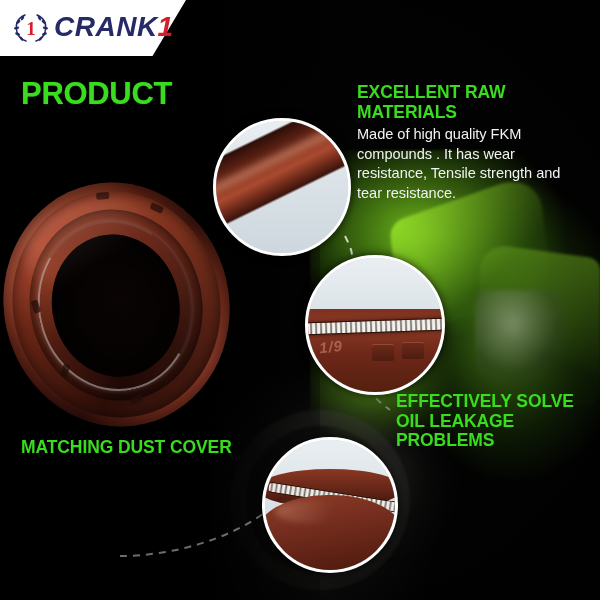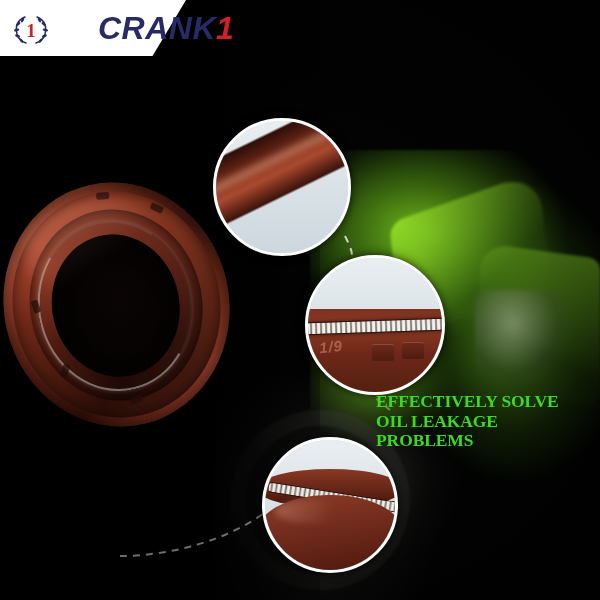--- a/index.html
+++ b/index.html
@@ -91,23 +91,22 @@
   }
   .logo-wrap {
     position: absolute; left: 12px; top: 10px;
     display: flex; align-items: center; gap: 4px;
     z-index: 13;
   }
   .wreath { position: relative; width: 38px; height: 34px; }
   .wreath svg { display: block; }
   .brand-text {
     font-family: "Liberation Sans", sans-serif;
-    font-weight: 700; font-size: 32px; letter-spacing: 0.5px;
+    font-weight: 700; font-size: 28px; letter-spacing: 0.5px;
     font-style: italic;
-    margin-left: 44px;
   }
   .brand-crank { color: #262a66; }
   .brand-one { color: #d31f27; }
 
   
   .poster-title {
     position: absolute; left: 21px; top: 78px;
     color: #39dc1e;
     font-size: 31px; font-weight: 700; line-height: 1.03;
     letter-spacing: -0.3px; z-index: 10;
@@ -122,21 +121,21 @@
     font-size: 17.5px; font-weight: 700; line-height: 1.12;
     letter-spacing: -0.1px; margin-bottom: 3px;
   }
   .feature p {
     color: #f2f2f2;
     font-size: 14.6px; font-weight: 400; line-height: 1.34;
     letter-spacing: -0.05px;
   }
 
   #feat-raw      { left: 357px; top: 83px;  width: 228px; }
-  #feat-oil      { left: 376px; top: 392px; width: 200px; font-family: Liberation Serif, serif; }
+  #feat-oil      { left: 396px; top: 392px; width: 200px; }
   #feat-dust     { left: 21px;  top: 438px; width: 220px; }
 
   
   .seal-main {
     position: absolute; left: 4px; top: 182px;
     width: 225px; height: 245px;
     transform: rotate(-13deg);
     z-index: 6;
   }
   .seal-outer {
@@ -331,20 +330,21 @@
           <ellipse cx="28.6" cy="28.6" rx="2.5" ry="1.2" transform="rotate(-48 28.6 28.6)"></ellipse>
           <ellipse cx="27.4" cy="8.2" rx="2.5" ry="1.2" transform="rotate(58 27.4 8.2)"></ellipse>
         </g>
         <text x="19" y="25" text-anchor="middle" font-family="Liberation Serif, serif" font-size="19" font-weight="700" fill="#d31f27">1</text>
       </svg>
     </span>
     <span class="brand-text"><span class="brand-crank">CRANK</span><span class="brand-one">1</span></span>
   </div>
 
   <div class="poster-title">
+    <div>PRODUCT</div>
   </div>
 
   <div class="seal-main">
     <div class="seal-outer"></div>
     <div class="seal-rim"></div>
     <div class="seal-lip"></div>
     <div class="seal-spring-ring"></div>
     <div class="seal-notch" style="left:52%; top:4%;  transform:rotate(8deg);"></div>
     <div class="seal-notch" style="left:74%; top:14%; transform:rotate(38deg);"></div>
     <div class="seal-notch" style="left:12%; top:42%; transform:rotate(84deg);"></div>
@@ -376,21 +376,26 @@
   </div>
 
   <div class="callout" id="callout-dust">
     <div class="co-sky"></div>
     <div class="lip-top"></div>
     <div class="spring2"></div>
     <div class="body-low"></div>
     <div class="gloss2"></div>
   </div>
 
+  <div class="feature" id="feat-raw">
+    <h3>EXCELLENT RAW MATERIALS</h3>
+    <p>Made of high quality FKM compounds . It has wear resistance, Tensile strength and tear resistance.</p>
+  </div>
 
   <div class="feature" id="feat-oil">
     <h3>EFFECTIVELY SOLVE OIL LEAKAGE PROBLEMS</h3>
   </div>
 
   <div class="feature" id="feat-dust">
+    <h3>MATCHING DUST COVER</h3>
   </div>
 
 </div>
 
 </body></html>

